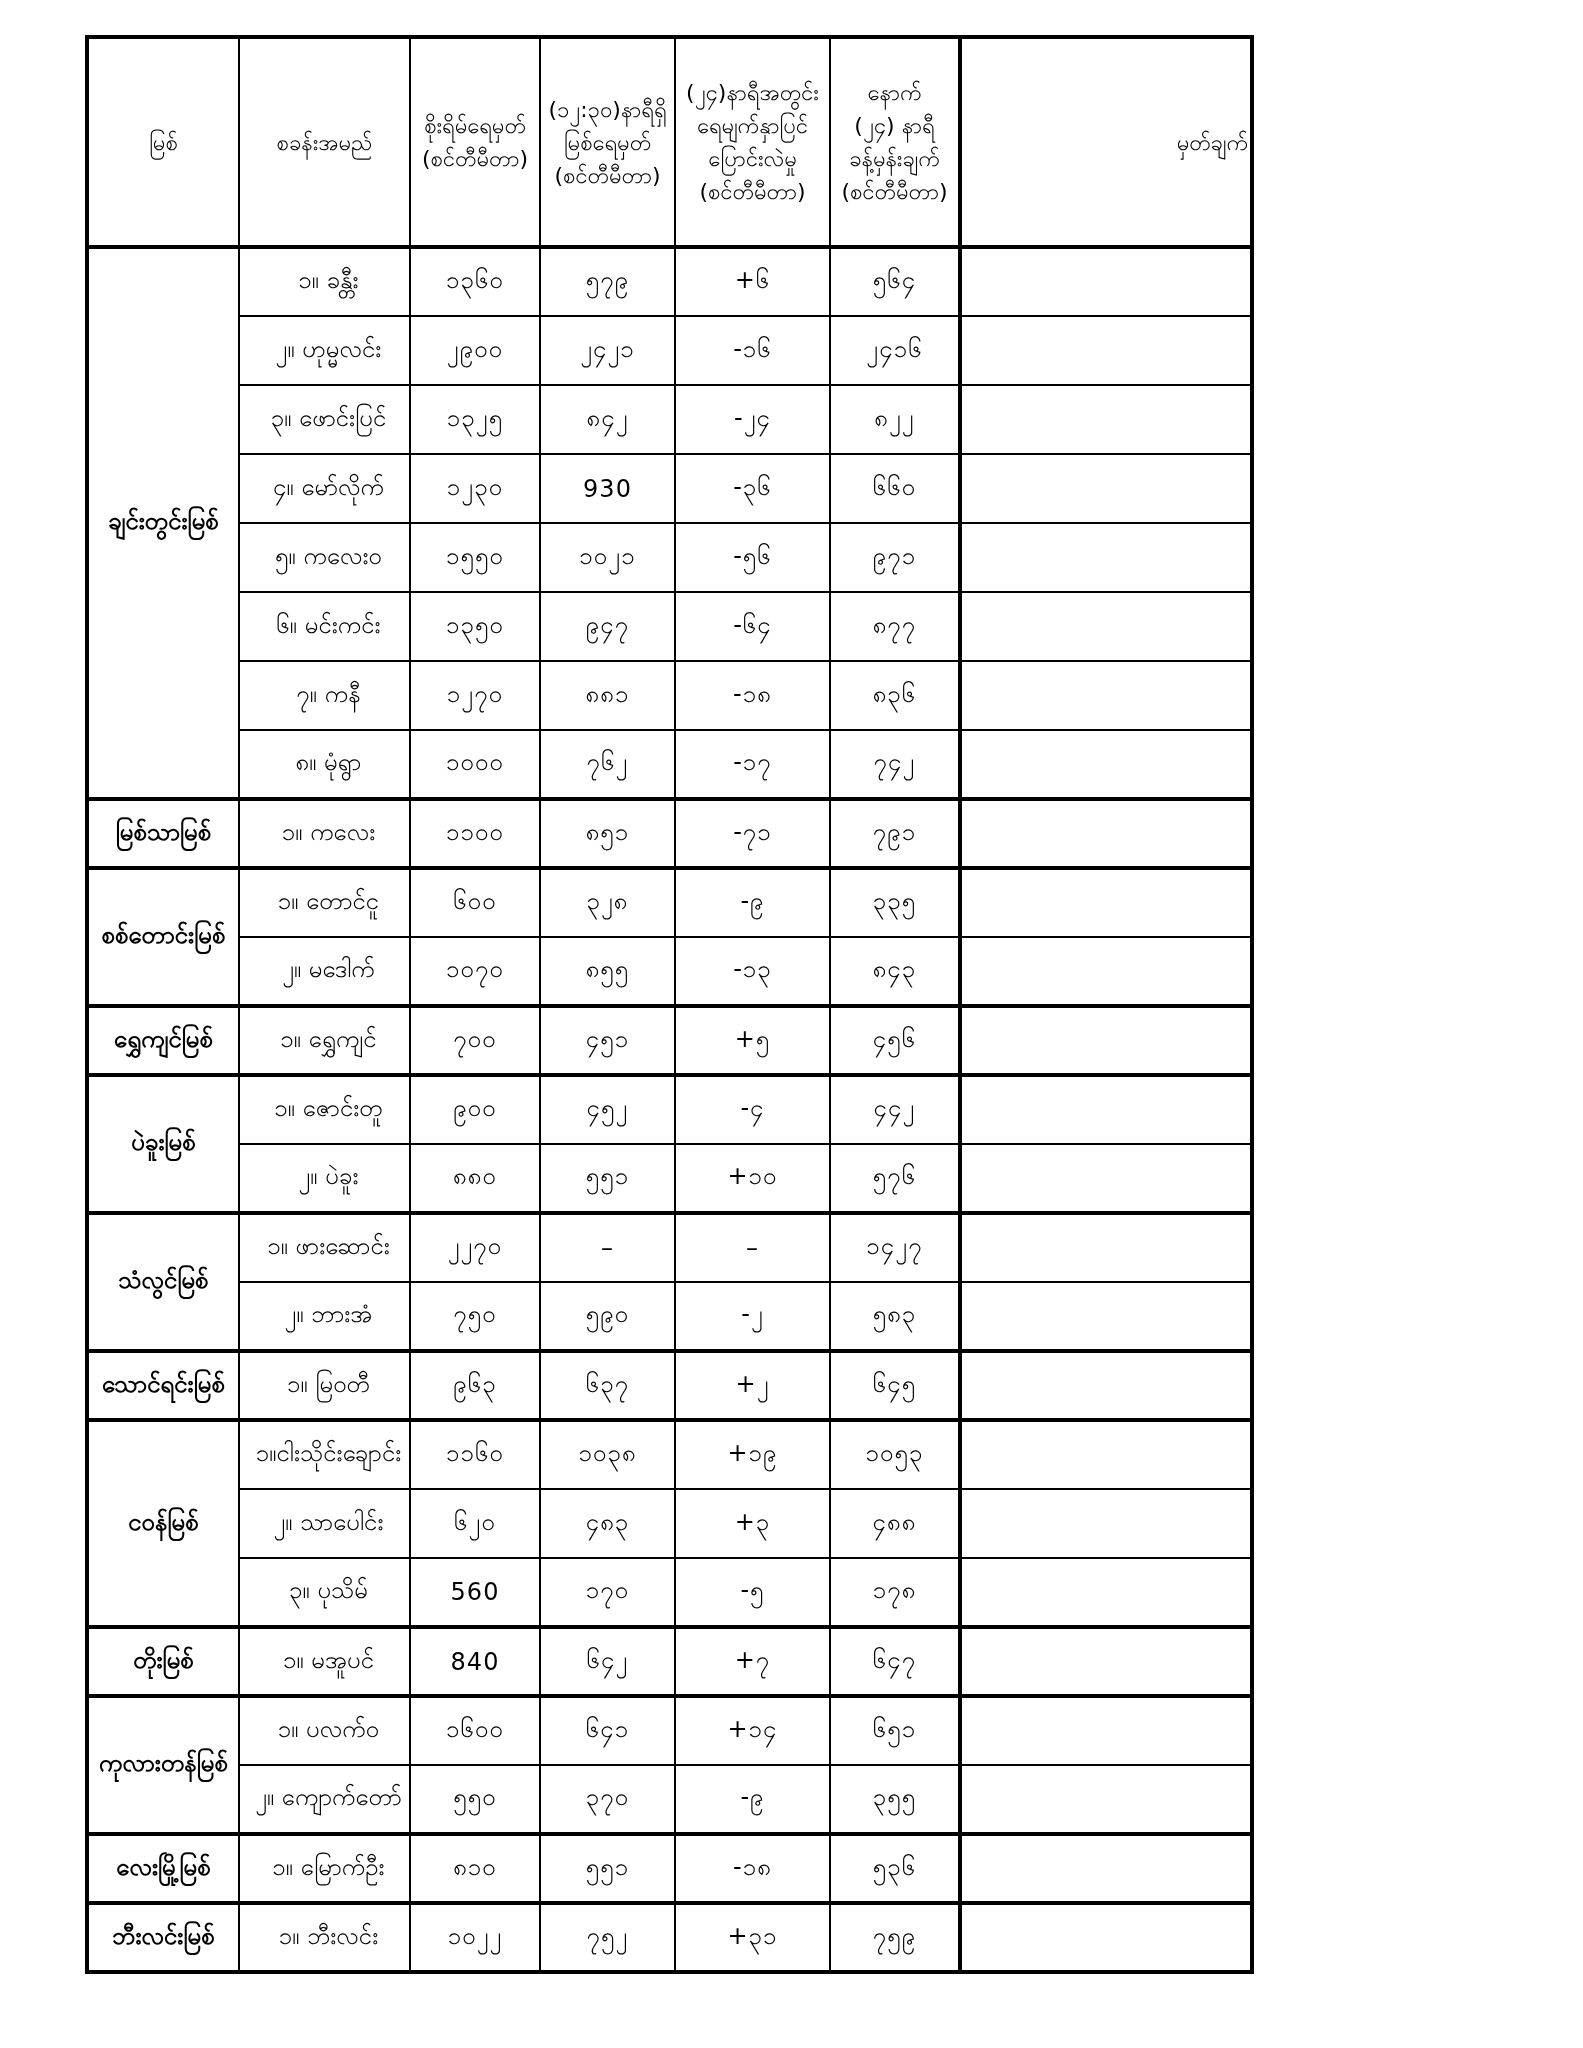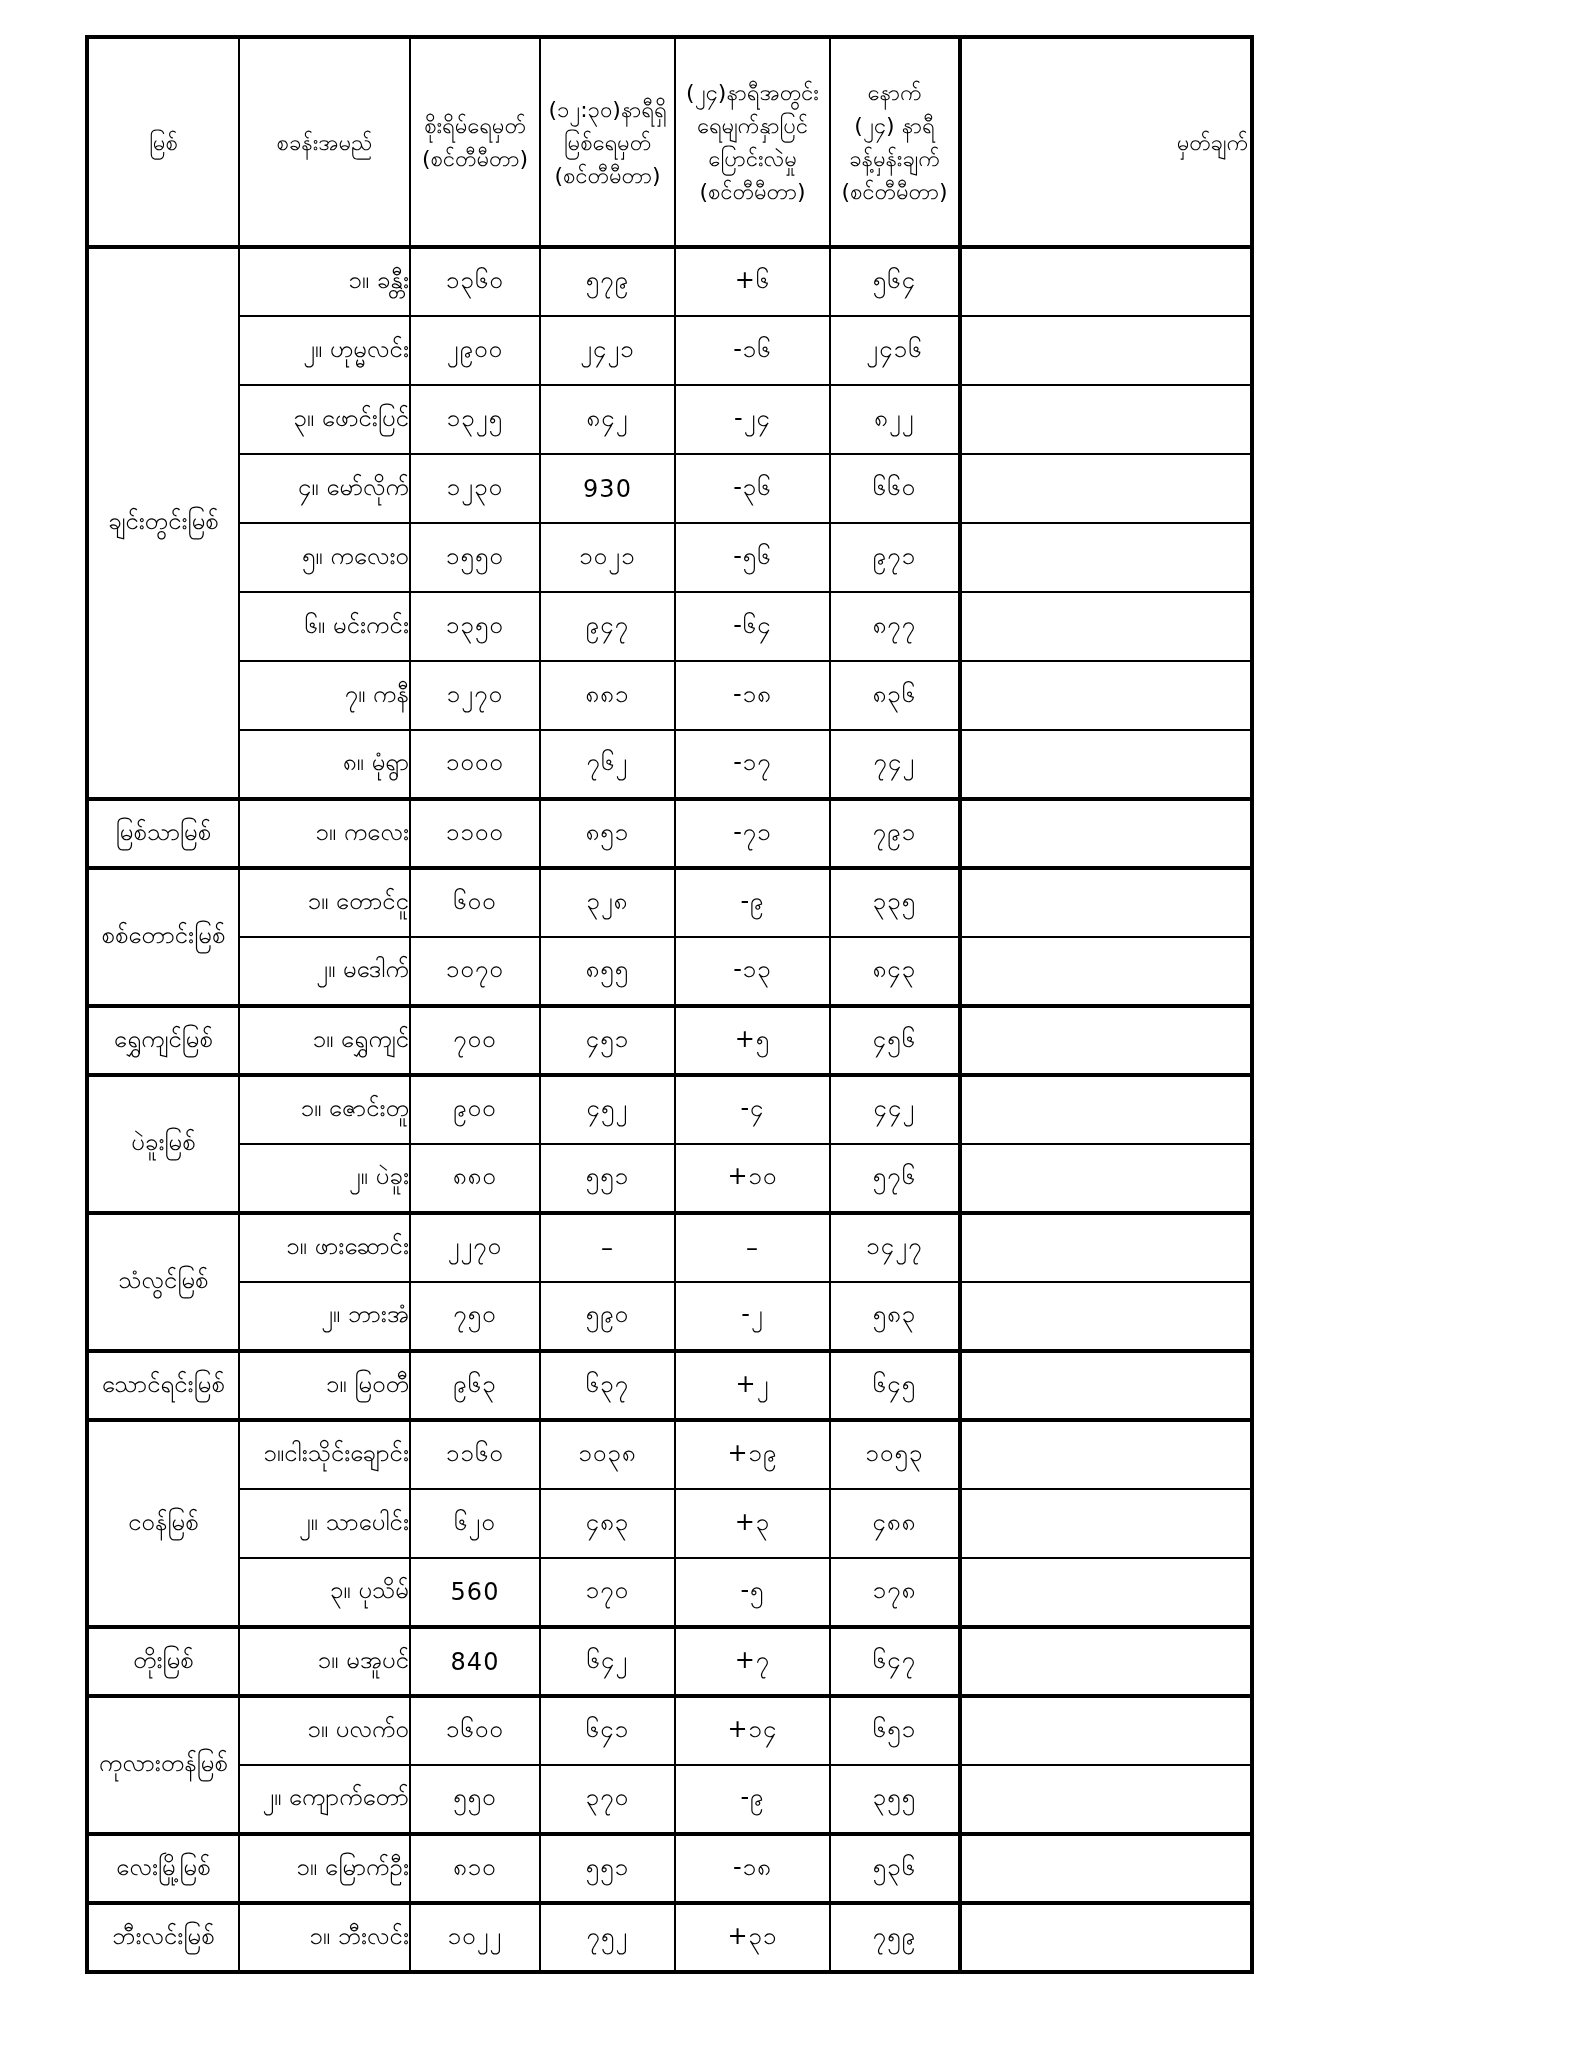--- a/index.html
+++ b/index.html
@@ -37,25 +37,25 @@
     white-space: pre-line;
     border-bottom-width: 4px;
     padding: 2px;
   }
   .river-table tbody td {
     height: 69px;
     font-size: 24px;
   }
   td.river-cell {
     font-size: 25px;
-    font-weight: normal;
+    font-weight: bold;
     padding: 0 2px;
   }
   td.station-cell {
-    text-align: right;
+    text-align: center;
     padding-left: 8px;
     font-size: 23px;
   }
   td.num-cell { letter-spacing: 1px; }
   tr.group-start td { border-top-width: 4px; }
   th.remark-col, td.remark-cell { border-left-width: 4px; text-align: right; }
 </style>
 </head>
 <body>
 

